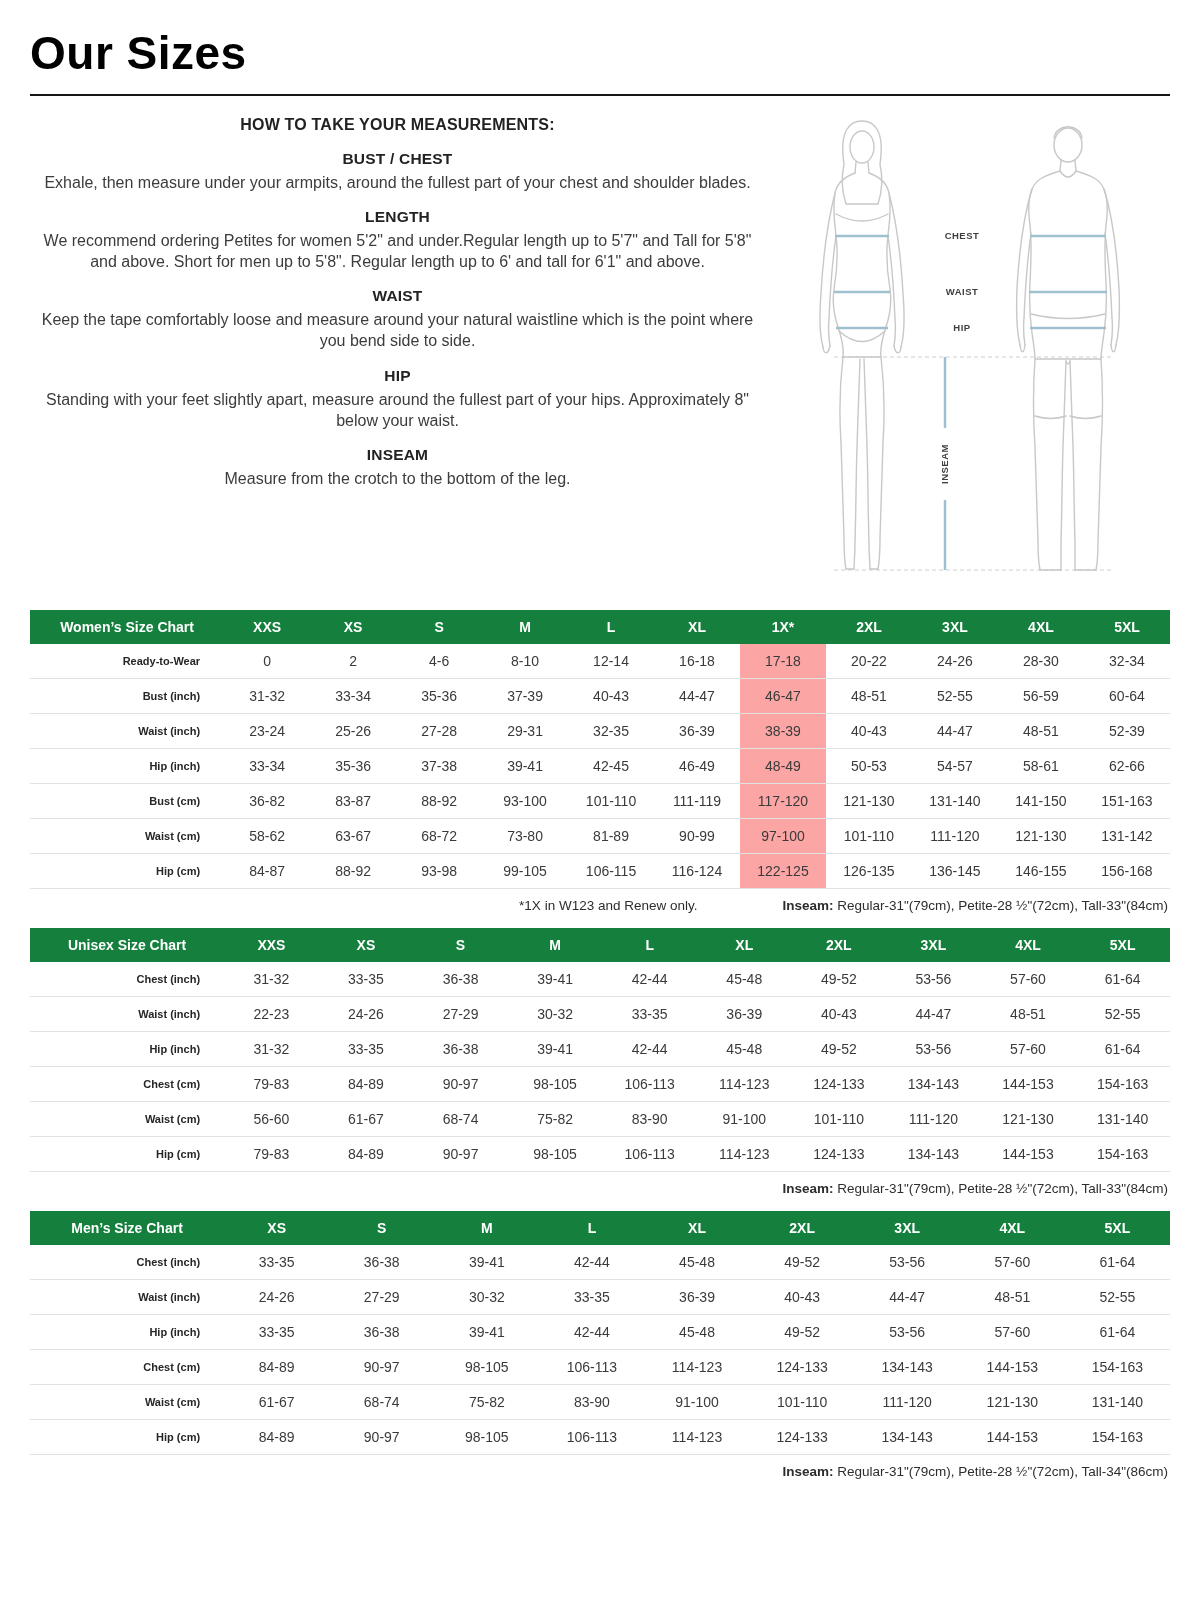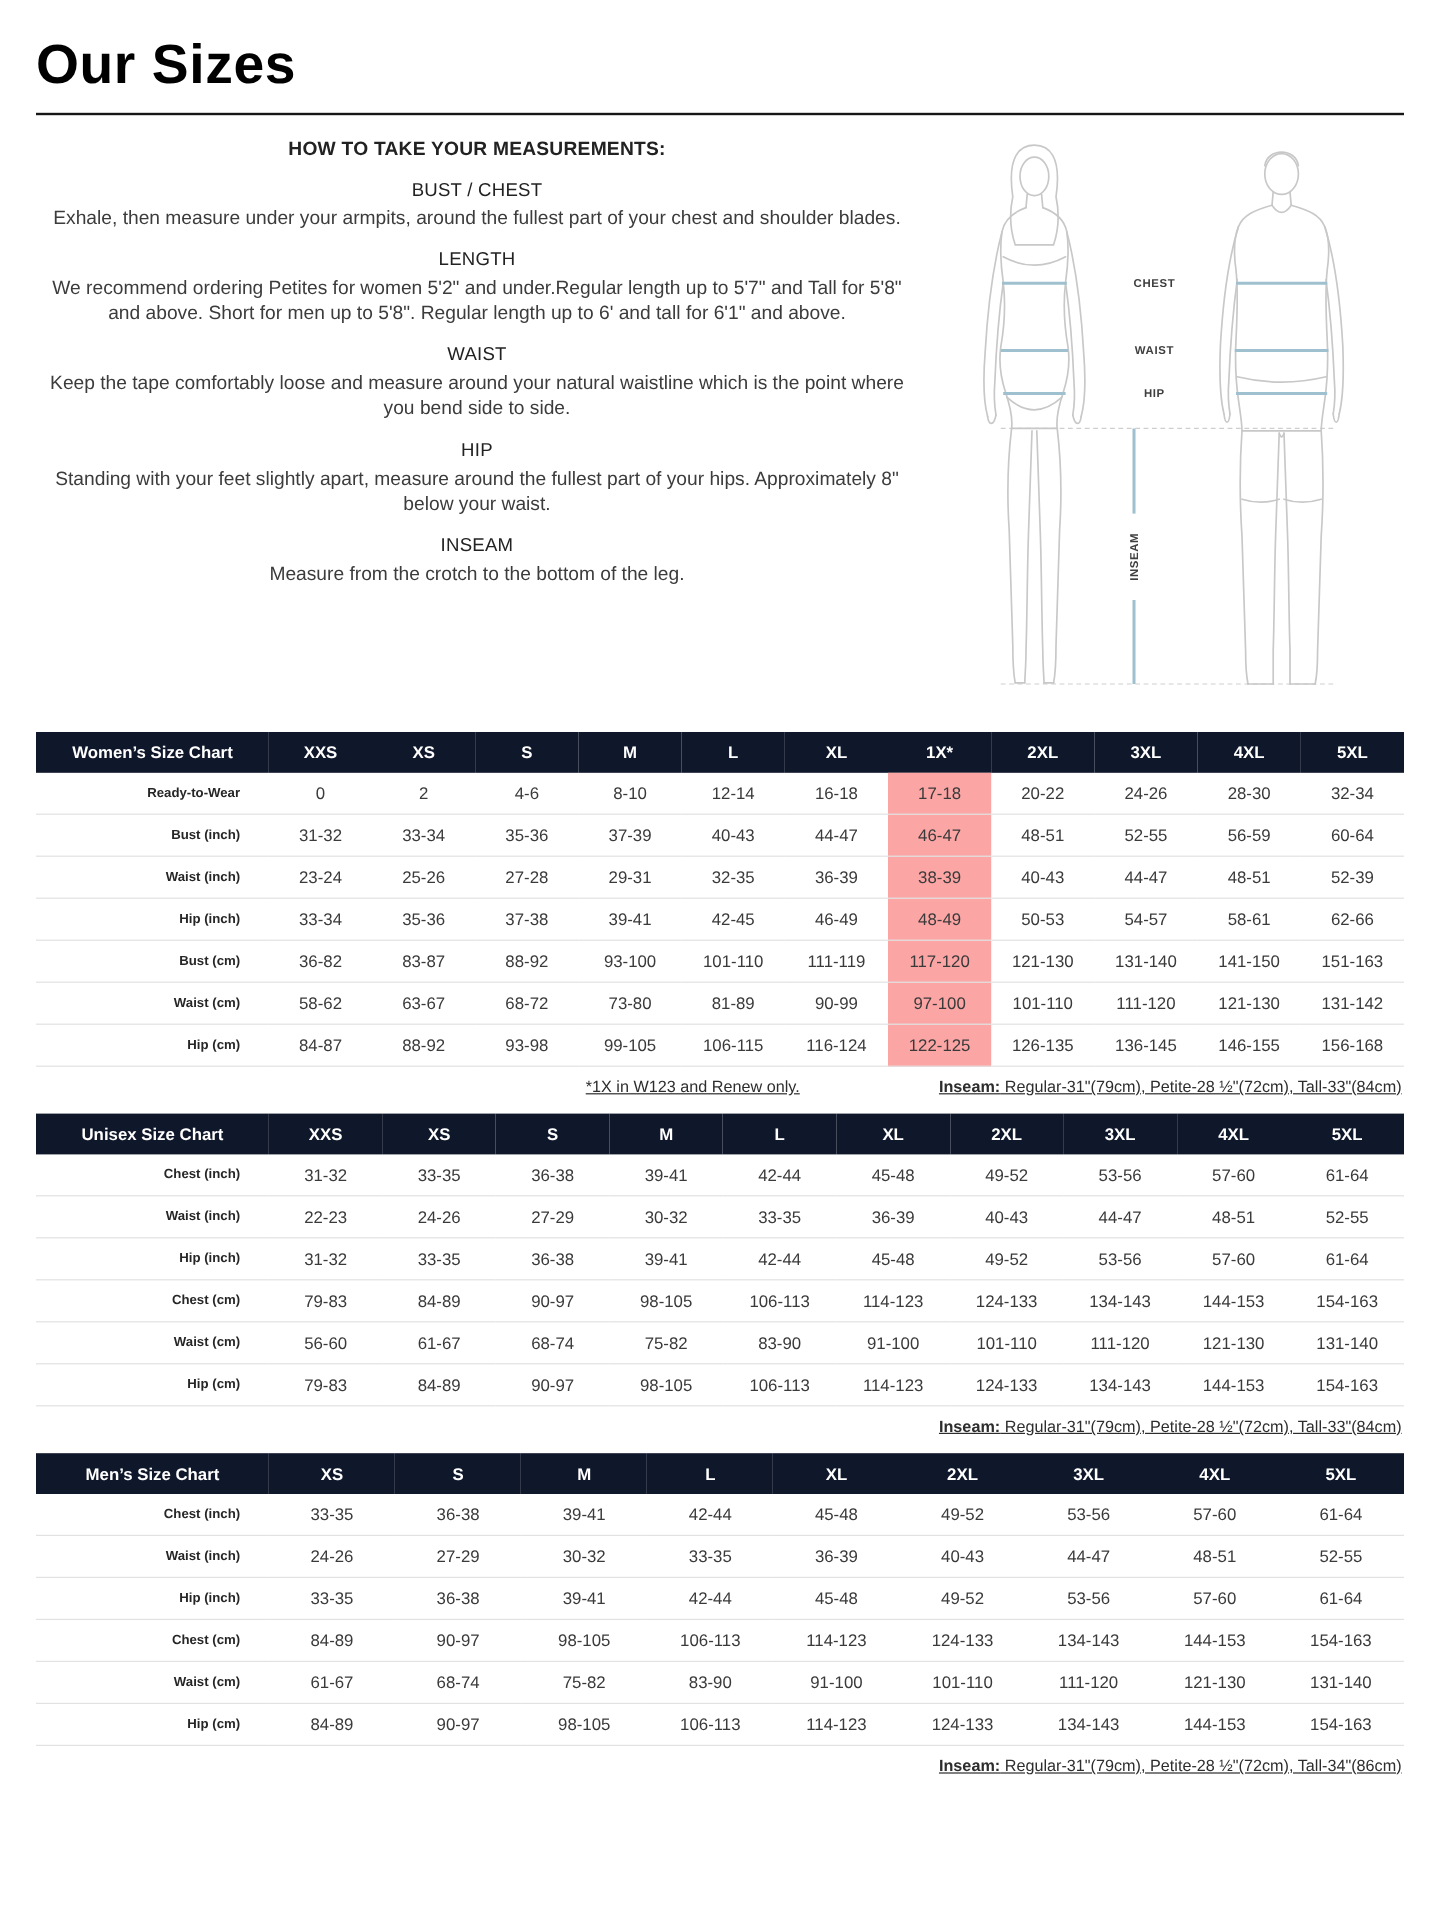--- a/index.html
+++ b/index.html
@@ -20,56 +20,56 @@
   .title-rule { border-top:2px solid #161616; margin-bottom:20px; }
 
   .intro { position:relative; height:482px; }
   .instructions { width:735px;text-align:center; }
   .instructions-heading {
     font-size:16px; font-weight:bold; letter-spacing:0.2px;
     color:#222; margin:0 0 16px 0;
   }
   .instr-section { margin-bottom:15px; }
   .instr-title {
-    font-size:15.5px; font-weight:normal; color:#222;
+    font-size:15.5px; font-weight:bold; color:#222;
     margin:0 0 4px 0; letter-spacing:0.2px;
   }
   .instr-body {
     font-size:16px; line-height:1.32; color:#3c3c3c; margin:0;
   }
 
   .figure-diagram { position:absolute; top:0; right:12px; width:368px; height:468px; }
   .figure-diagram svg { display:block; }
   .figure-diagram text { font-family:"Liberation Sans", sans-serif; }
 
   .table-block { margin-top:12px; }
   table.size-table { width:100%; border-collapse:collapse; table-layout:fixed; }
   table.size-table thead th {
-    background:#0f172a; color:#ffffff;
+    background:#15803d; color:#ffffff;
     font-size:14px; font-weight:bold;
     padding:9px 3px; text-align:center;
   }
   table.size-table thead th.label-col { width:16.5%; }
   table.size-table tbody th, table.size-table tbody td {
     border-bottom:1px solid #e2e2e2;
     padding:9px 3px;
   }
   table.size-table tbody th.row-label {
     font-size:11px; font-weight:bold; color:#262626;
     text-align:right; padding-right:24px;
   }
   table.size-table tbody td {
     font-size:14px; color:#3a3a3a; text-align:center;
   }
   table.size-table tbody td.hl { background:#fca5a5; }
 
   .footnote-row {
     display:flex; justify-content:flex-end; align-items:baseline;
-    gap:116px; padding:9px 2px 0 0; margin-bottom:15px;
-    font-size:13.5px; color:#2d2d2d;text-decoration:underline;
+    gap:85px; padding:9px 2px 0 0; margin-bottom:15px;
+    font-size:13.5px; color:#2d2d2d;
   }
   .footnote-row .bold { font-weight:bold; }
 </style>
 </head>
 <body>
 
 <div class="page">
 
   <h1 class="page-title">Our Sizes</h1>
   <div class="title-rule"></div>

